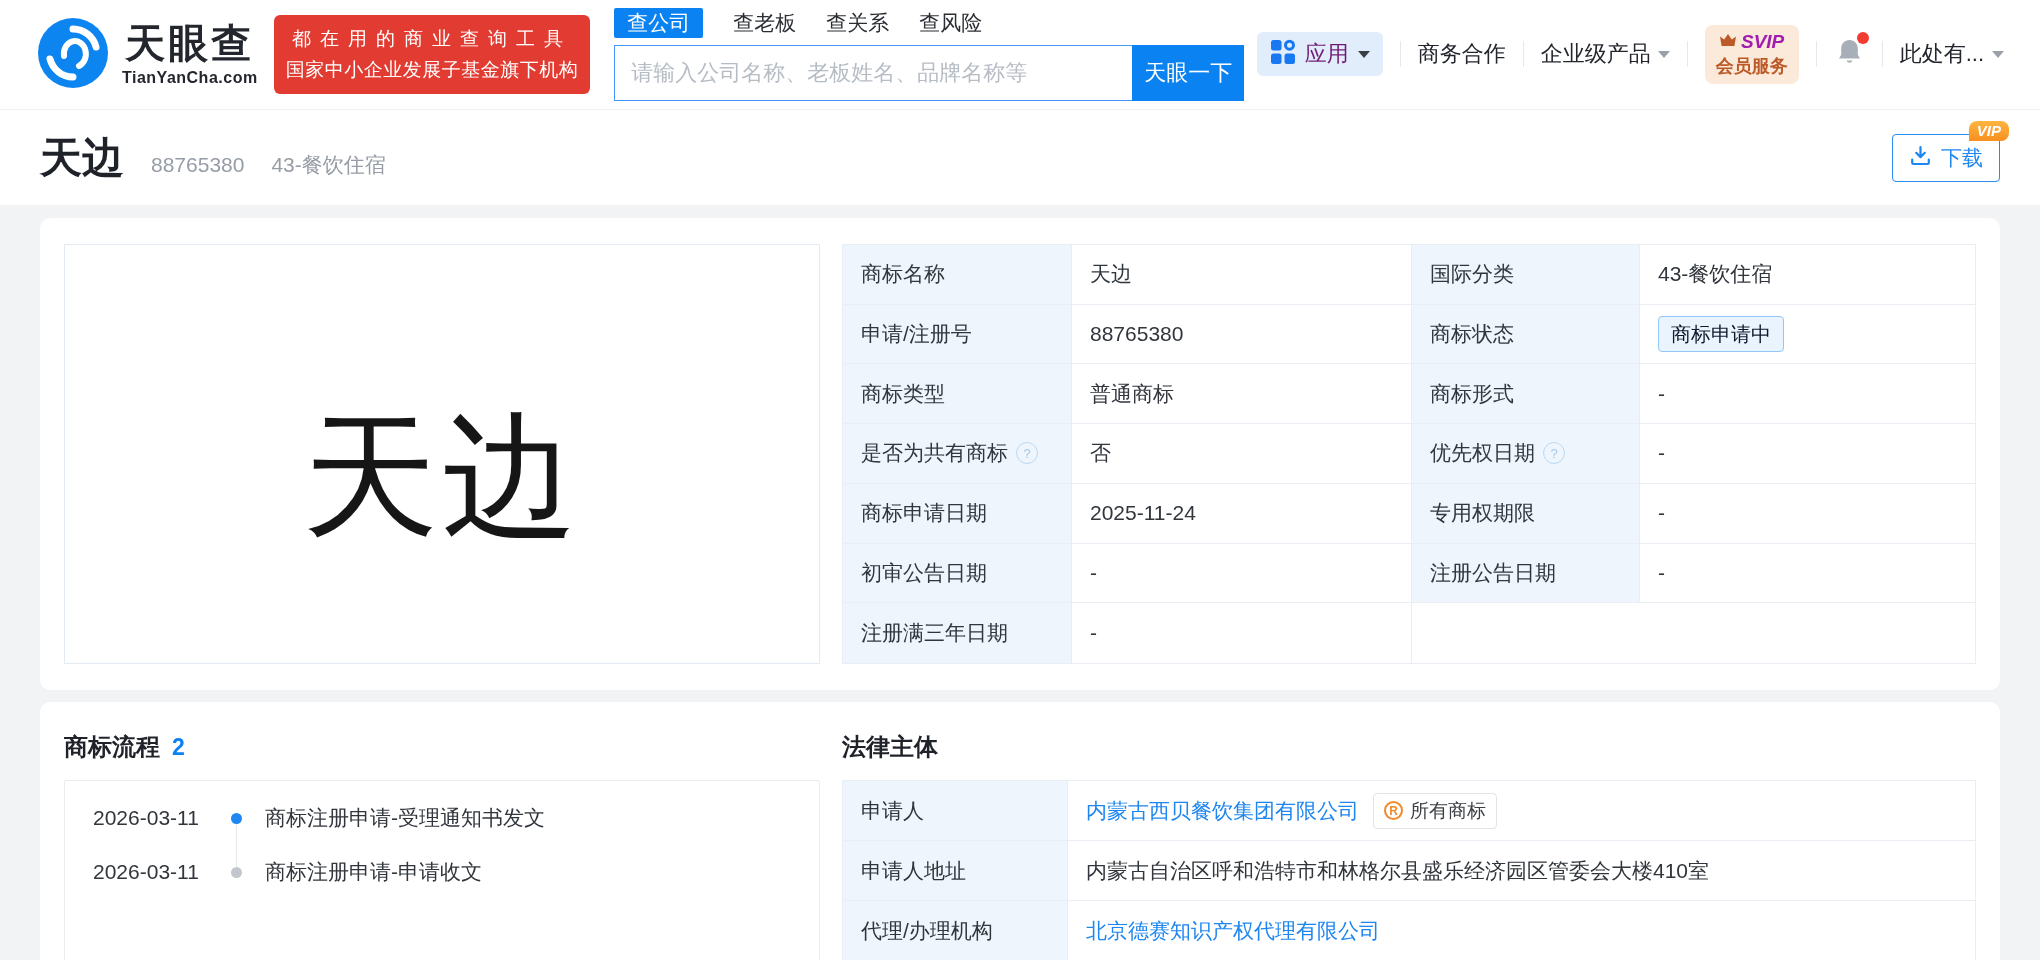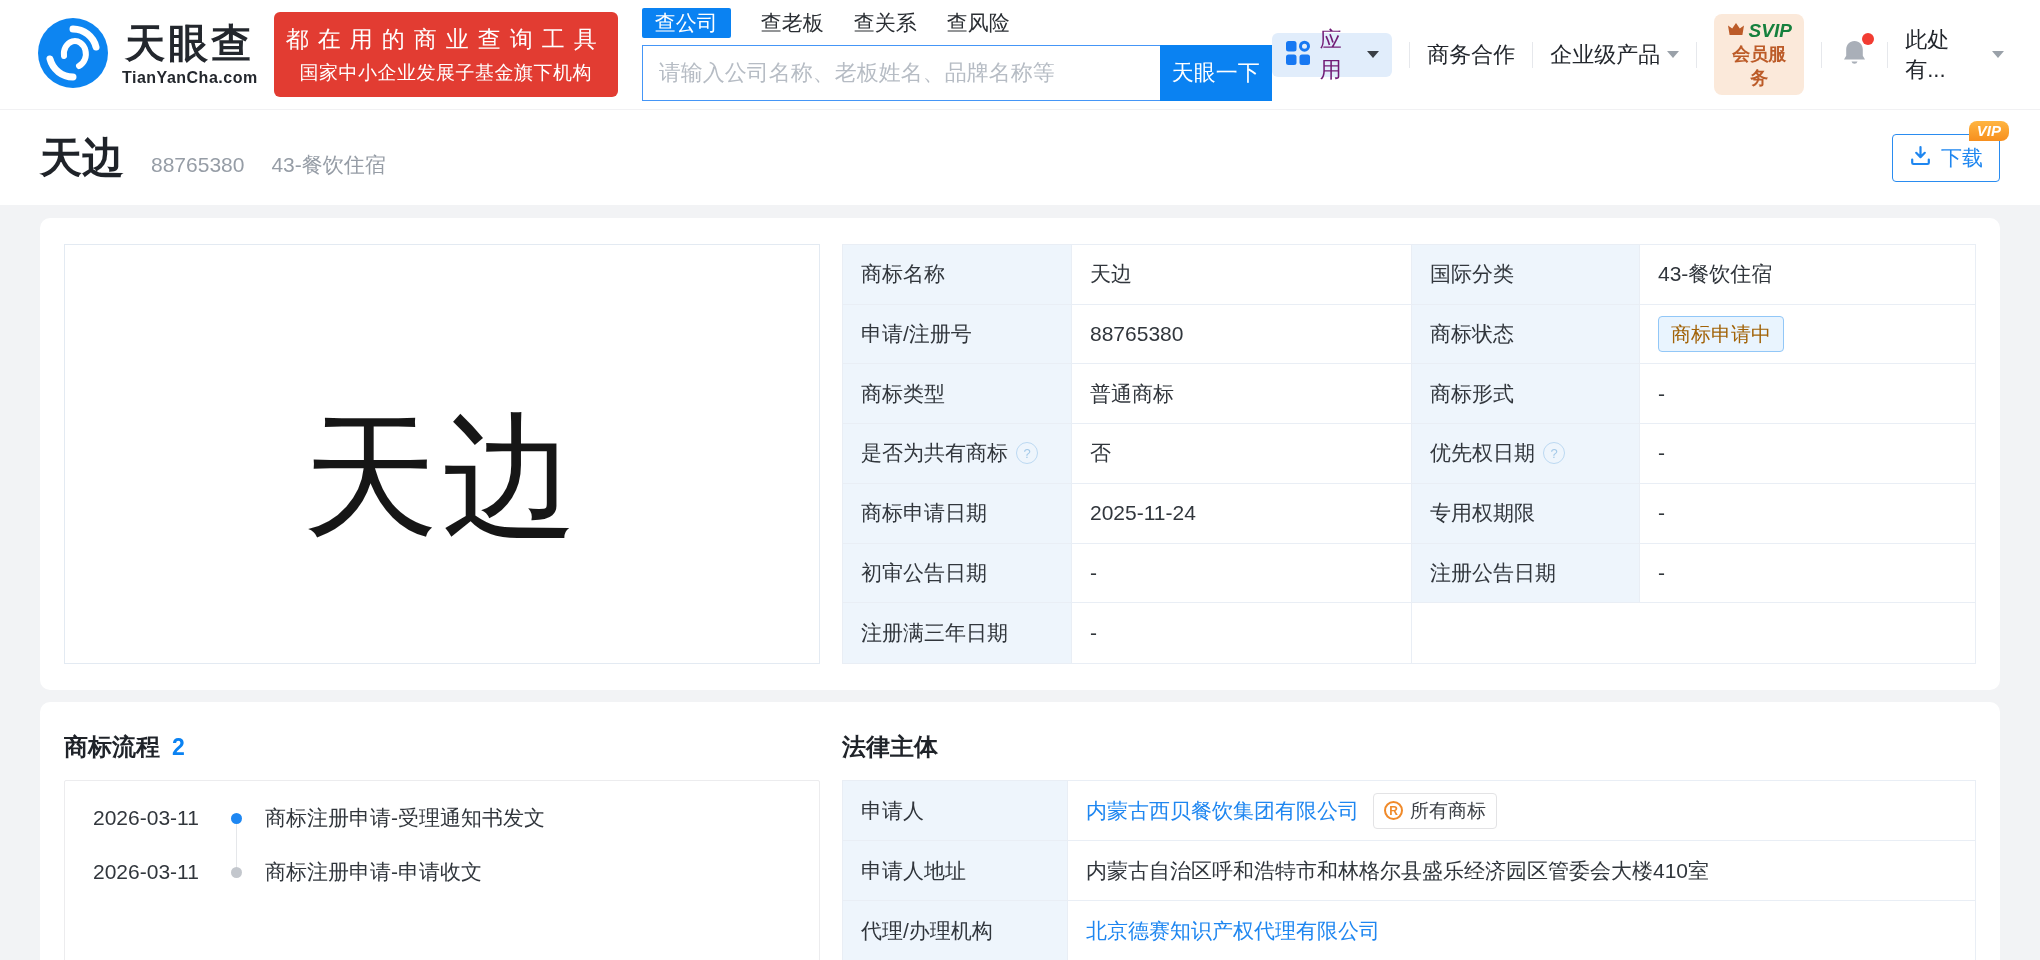--- a/index.html
+++ b/index.html
@@ -15,21 +15,21 @@
     display:flex;align-items:center;padding:0 36px;box-sizing:border-box;
   }
   .logo{display:flex;align-items:center;gap:12px;cursor:pointer;}
   .logo-text{display:flex;flex-direction:column;line-height:1;text-align:center;}
   .logo-brand{font-size:40px;font-weight:700;letter-spacing:3px;color:#23272d;}
   .logo-domain{font-size:16px;font-weight:700;margin-top:7px;color:#23272d;letter-spacing:.5px;}
   .promo{
     margin-left:16px;background:#e23c32;color:#fff;border-radius:6px;
     padding:9px 12px;text-align:center;line-height:1.6;white-space:nowrap;
   }
-  .promo-line1{font-size:23px;letter-spacing:9px;}
+  .promo-line1{font-size:19px;letter-spacing:9px;}
   .promo-line2{font-size:19px;letter-spacing:.5px;}
   .search-block{margin-left:24px;}
   .tabs{display:flex;align-items:center;gap:30px;margin-bottom:7px;}
   .tab{font-size:21px;color:#2a2e33;cursor:pointer;line-height:30px;}
   .tab.active{background:#0a82f2;color:#fff;padding:0 13px;border-radius:2px;}
   .search-row{display:flex;}
   .search-input{
     width:518px;height:56px;box-sizing:border-box;border:1px solid #4596f7;border-right:none;
     font-size:22px;padding:0 16px;color:#333;outline:none;border-radius:0;
     font-family:"Liberation Sans","DejaVu Sans",sans-serif;
@@ -46,21 +46,21 @@
   }
   .apps-chip .lbl{font-size:22px;color:#701a75;}
   .caret{width:0;height:0;border-left:6px solid transparent;border-right:6px solid transparent;border-top:7px solid #3a3f45;}
   .caret.gray{border-top-color:#9aa1a9;}
   .nav-item{font-size:22px;color:#23272d;cursor:pointer;display:flex;align-items:center;gap:7px;white-space:nowrap;}
   .vdiv{width:1px;height:26px;background:#e6e8ec;}
   .svip{
     background:#fbe9da;border-radius:8px;padding:5px 11px;text-align:center;line-height:1.3;cursor:pointer;
   }
   .svip-row1{display:flex;align-items:center;justify-content:center;gap:4px;
-    font-size:19px;font-weight:800;font-style:italic;color:#15803d;}
+    font-size:19px;font-weight:800;font-style:italic;color:#a21caf;}
   .svip-row2{font-size:18px;font-weight:700;color:#bc5b28;}
   .bell-wrap{position:relative;cursor:pointer;padding:2px;}
   .bell-dot{position:absolute;top:-4px;right:-4px;width:12px;height:12px;border-radius:50%;background:#f23c32;}
   .user-item{font-size:22px;color:#23272d;display:flex;align-items:center;gap:8px;cursor:pointer;}
   
   .titlebar{
     height:95px;background:#fff;display:flex;align-items:center;padding:0 40px;box-sizing:border-box;
   }
   .tb-text{display:flex;align-items:baseline;}
   .page-title{font-size:42px;font-weight:700;color:#1f2329;margin-right:27px;}
@@ -99,21 +99,21 @@
   .detail-table > .cell:nth-child(4n){border-right:none;}
   .detail-table > .cell:nth-child(n+25){border-bottom:none;}
   .cell.lbl{background:#eef5fc;gap:8px;}
   .cell.span2{grid-column:3/5;border-right:none;}
   .help{
     width:20px;height:20px;border-radius:50%;border:1px solid #bcd9f2;color:#a4c9e8;
     font-size:13px;display:flex;align-items:center;justify-content:center;flex:none;cursor:pointer;
   }
   .status{
     display:inline-block;padding:4px 12px;background:#e9f4fe;border:1px solid #92c7f7;
-    border-radius:4px;color:#a16207;font-size:20px;line-height:1.3;
+    border-radius:4px;color:#0f172a;font-size:20px;line-height:1.3;
   }
   
   .card2{margin-top:12px;height:320px;padding:30px 24px;display:flex;gap:22px;}
   .col-left{width:756px;flex:none;}
   .col-right{flex:1;}
   .sec-title{display:flex;align-items:baseline;line-height:30px;}
   .sec-title .t{font-size:24px;font-weight:700;color:#1f2329;}
   .sec-title .count{font-size:23px;font-weight:600;color:#0a82f2;margin-left:12px;}
   .timeline-box{
     margin-top:18px;border:1px solid #ececee;border-radius:2px;height:250px;

